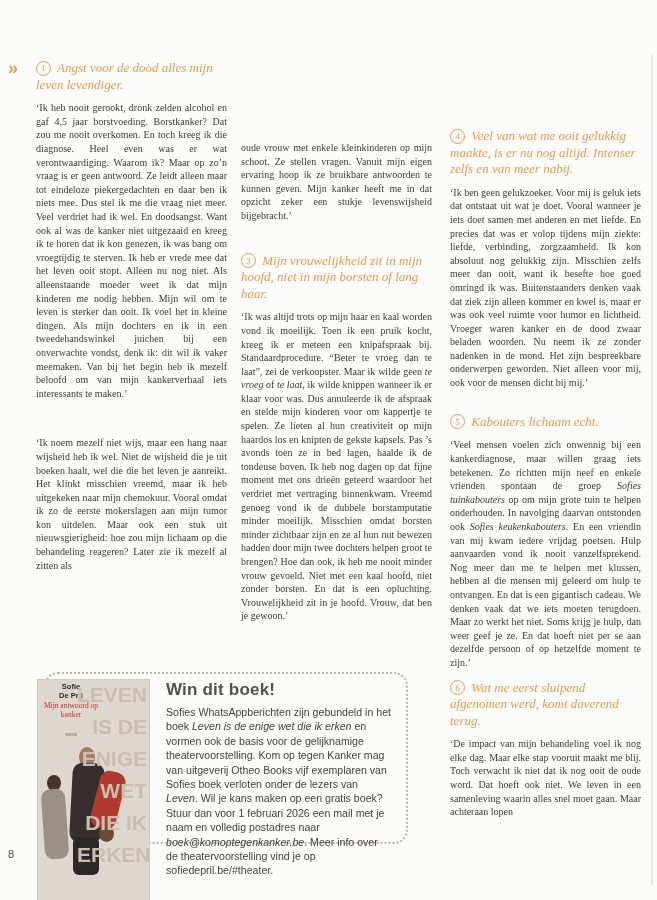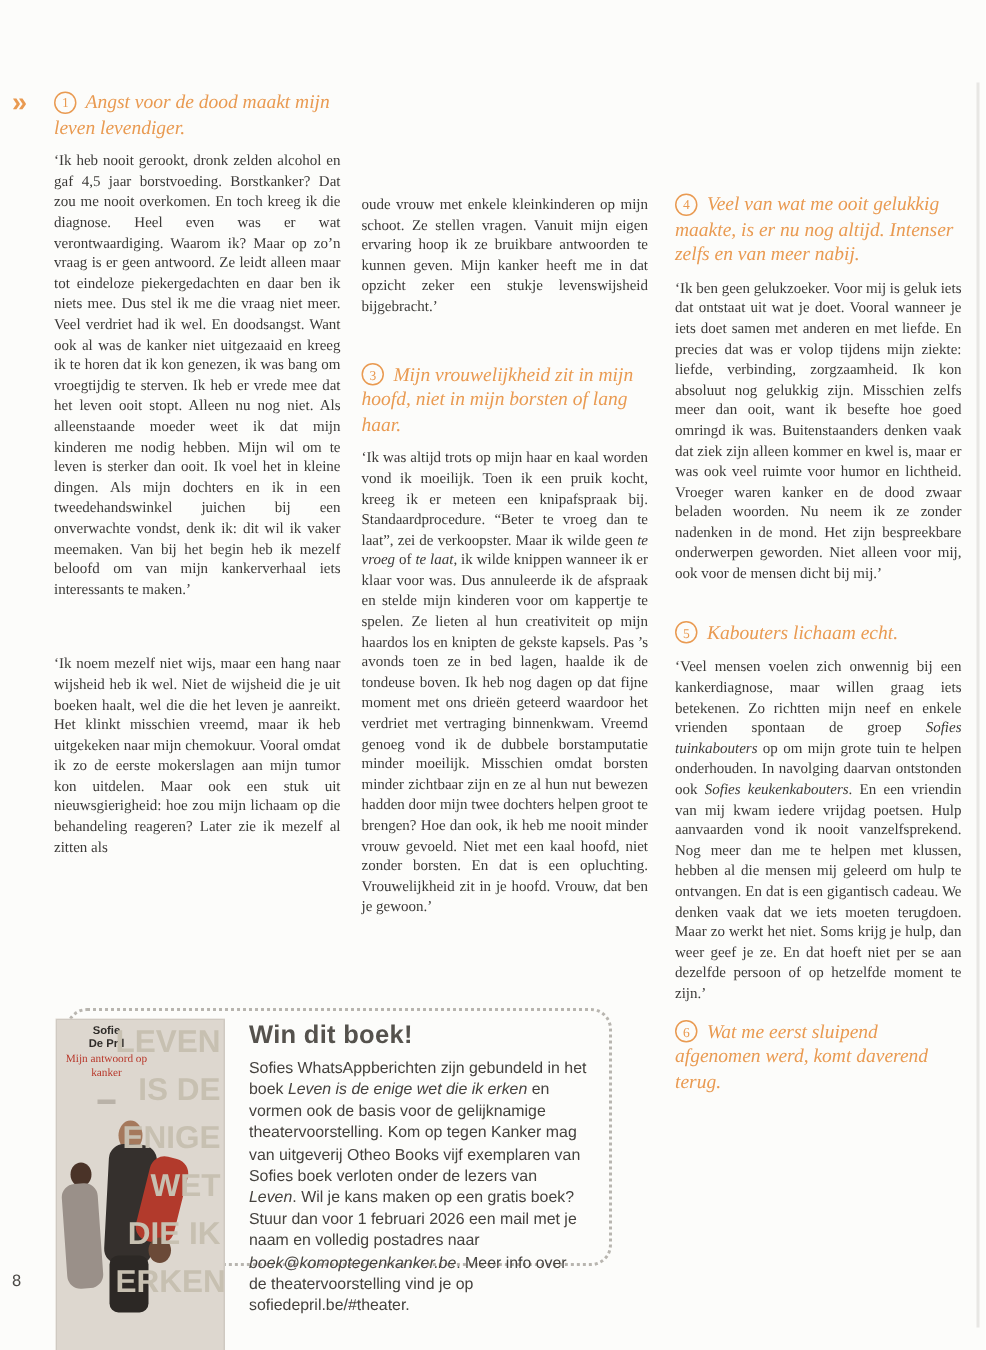--- a/index.html
+++ b/index.html
@@ -117,47 +117,48 @@
 
 <div class="page">
 
   <div class="scan-edge"></div>
 
 
   <div class="marker">»</div>
 
   <div class="col col1">
     <div class="sec">
-      <h2 class="heading"><span class="num-circle">1</span> <span>Angst voor de dood maakt mijn leven levendiger.</span></h2>
+      <h2 class="heading"><span class="num-circle">1</span> <span>Angst voor de dood alles mijn leven levendiger.</span></h2>
       <p class="body">‘Ik heb nooit gerookt, dronk zelden alcohol en gaf 4,5 jaar borstvoeding. Borstkanker? Dat zou me nooit overkomen. En toch kreeg ik die diagnose. Heel even was er wat verontwaardiging. Waarom ik? Maar op zo’n vraag is er geen antwoord. Ze leidt alleen maar tot eindeloze piekergedachten en daar ben ik niets mee. Dus stel ik me die vraag niet meer. Veel verdriet had ik wel. En doodsangst. Want ook al was de kanker niet uitgezaaid en kreeg ik te horen dat ik kon genezen, ik was bang om vroegtijdig te sterven. Ik heb er vrede mee dat het leven ooit stopt. Alleen nu nog niet. Als alleenstaande moeder weet ik dat mijn kinderen me nodig hebben. Mijn wil om te leven is sterker dan ooit. Ik voel het in kleine dingen. Als mijn dochters en ik in een tweedehandswinkel juichen bij een onverwachte vondst, denk ik: dit wil ik vaker meemaken. Van bij het begin heb ik mezelf beloofd om van mijn kankerverhaal iets interessants te maken.’</p>
     </div>
     <div class="sec mt-sec1">
       <p class="body">‘Ik noem mezelf niet wijs, maar een hang naar wijsheid heb ik wel. Niet de wijsheid die je uit boeken haalt, wel die die het leven je aanreikt. Het klinkt misschien vreemd, maar ik heb uitgekeken naar mijn chemokuur. Vooral omdat ik zo de eerste mokerslagen aan mijn tumor kon uitdelen. Maar ook een stuk uit nieuwsgierigheid: hoe zou mijn lichaam op die behandeling reageren? Later zie ik mezelf al zitten als</p>
     </div>
   </div>
 
   <div class="col col2">
-    <p class="body" style="margin-top:0">oude vrouw met enkele kleinkinderen op mijn schoot. Ze stellen vragen. Vanuit mijn eigen ervaring hoop ik ze bruikbare antwoorden te kunnen geven. Mijn kanker heeft me in dat opzicht zeker een stukje levenswijsheid bijgebracht.’</p>
+    <p class="body" style="margin-top:11px">oude vrouw met enkele kleinkinderen op mijn schoot. Ze stellen vragen. Vanuit mijn eigen ervaring hoop ik ze bruikbare antwoorden te kunnen geven. Mijn kanker heeft me in dat opzicht zeker een stukje levenswijsheid bijgebracht.’</p>
     <div class="sec mt-sec2">
       <h2 class="heading"><span class="num-circle">3</span> <span>Mijn vrouwelijkheid zit in mijn hoofd, niet in mijn borsten of lang haar.</span></h2>
       <p class="body"><span>‘Ik was altijd trots op mijn haar en kaal worden vond ik moeilijk. Toen ik een pruik kocht, kreeg ik er meteen een knipafspraak bij. Standaardprocedure. “Beter te vroeg dan te laat”, zei de verkoopster. Maar ik wilde geen </span><em>te vroeg</em><span> of </span><em>te laat</em><span>, ik wilde knippen wanneer ik er klaar voor was. Dus annuleerde ik de afspraak en stelde mijn kinderen voor om kappertje te spelen. Ze lieten al hun creativiteit op mijn haardos los en knipten de gekste kapsels. Pas ’s avonds toen ze in bed lagen, haalde ik de tondeuse boven. Ik heb nog dagen op dat fijne moment met ons drieën geteerd waardoor het verdriet met vertraging binnenkwam. Vreemd genoeg vond ik de dubbele borstamputatie minder moeilijk. Misschien omdat borsten minder zichtbaar zijn en ze al hun nut bewezen hadden door mijn twee dochters helpen groot te brengen? Hoe dan ook, ik heb me nooit minder vrouw gevoeld. Niet met een kaal hoofd, niet zonder borsten. En dat is een opluchting. Vrouwelijkheid zit in je hoofd. Vrouw, dat ben je gewoon.’</span></p>
     </div>
   </div>
 
   <div class="col col3">
     <div class="sec">
       <h2 class="heading"><span class="num-circle">4</span> <span>Veel van wat me ooit gelukkig maakte, is er nu nog altijd. Intenser zelfs en van meer nabij.</span></h2>
       <p class="body">‘Ik ben geen gelukzoeker. Voor mij is geluk iets dat ontstaat uit wat je doet. Vooral wanneer je iets doet samen met anderen en met liefde. En precies dat was er volop tijdens mijn ziekte: liefde, verbinding, zorgzaamheid. Ik kon absoluut nog gelukkig zijn. Misschien zelfs meer dan ooit, want ik besefte hoe goed omringd ik was. Buitenstaanders denken vaak dat ziek zijn alleen kommer en kwel is, maar er was ook veel ruimte voor humor en lichtheid. Vroeger waren kanker en de dood zwaar beladen woorden. Nu neem ik ze zonder nadenken in de mond. Het zijn bespreekbare onderwerpen geworden. Niet alleen voor mij, ook voor de mensen dicht bij mij.’</p>
     </div>
     <div class="sec mt-sec3">
       <h2 class="heading"><span class="num-circle">5</span> <span>Kabouters lichaam echt.</span></h2>
       <p class="body"><span>‘Veel mensen voelen zich onwennig bij een kankerdiagnose, maar willen graag iets betekenen. Zo richtten mijn neef en enkele vrienden spontaan de groep </span><em>Sofies tuinkabouters</em><span> op om mijn grote tuin te helpen onderhouden. In navolging daarvan ontstonden ook </span><em>Sofies keukenkabouters</em><span>. En een vriendin van mij kwam iedere vrijdag poetsen. Hulp aanvaarden vond ik nooit vanzelfsprekend. Nog meer dan me te helpen met klussen, hebben al die mensen mij geleerd om hulp te ontvangen. En dat is een gigantisch cadeau. We denken vaak dat we iets moeten terugdoen. Maar zo werkt het niet. Soms krijg je hulp, dan weer geef je ze. En dat hoeft niet per se aan dezelfde persoon of op hetzelfde moment te zijn.’</span></p>
     </div>
     <div class="sec mt-sec4">
       <h2 class="heading"><span class="num-circle">6</span> <span>Wat me eerst sluipend afgenomen werd, komt daverend terug.</span></h2>
+      <p class="body">‘De impact van mijn behandeling voel ik nog elke dag. Maar elke stap vooruit maakt me blij. Toch verwacht ik niet dat ik nog ooit de oude word. Dat hoeft ook niet. We leven in een samenleving waarin alles snel moet gaan. Maar achteraan lopen</p>
     </div>
   </div>
 
   <div class="win-box">
     <h3 class="win-title">Win dit boek!</h3>
     <p class="win-text"><span>Sofies WhatsAppberichten zijn gebundeld in het boek </span><em>Leven is de enige wet die ik erken</em><span> en vormen ook de basis voor de gelijknamige theatervoorstelling. Kom op tegen Kanker mag van uitgeverij Otheo Books vijf exemplaren van Sofies boek verloten onder de lezers van </span><em>Leven</em><span>. Wil je kans maken op een gratis boek? Stuur dan voor 1 februari 2026 een mail met je naam en volledig postadres naar </span><em>boek@komoptegenkanker.be</em><span>. Meer info over de theatervoorstelling vind je op sofiedepril.be/#theater.</span></p>
   </div>
 
   <div class="book-cover">
     <div class="cover-author">

